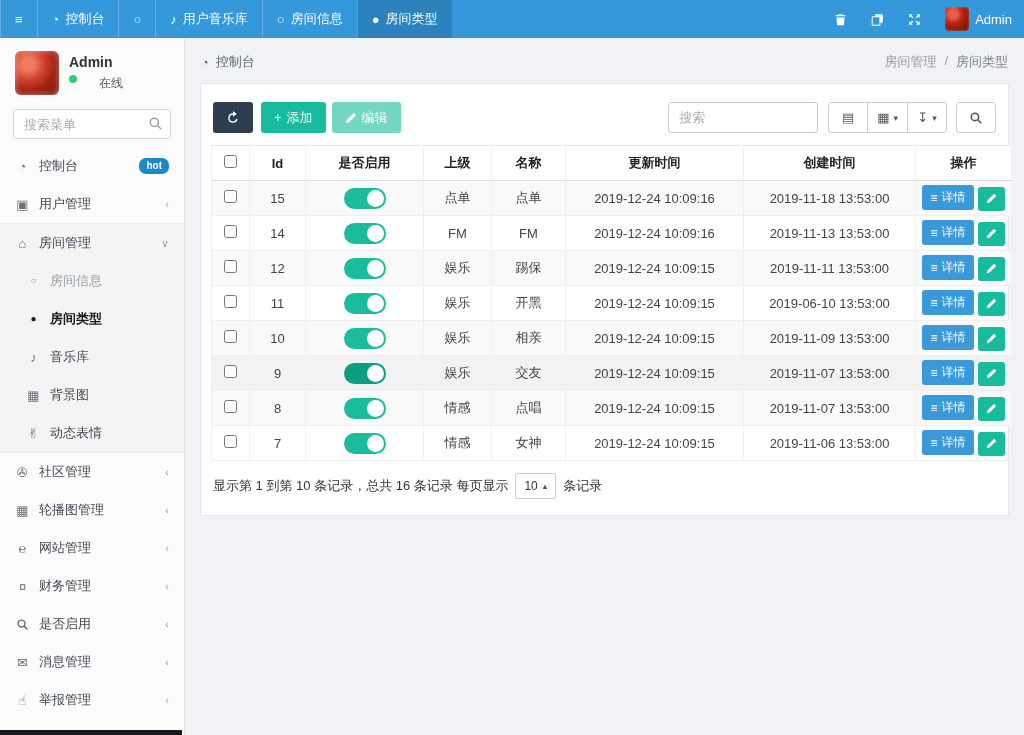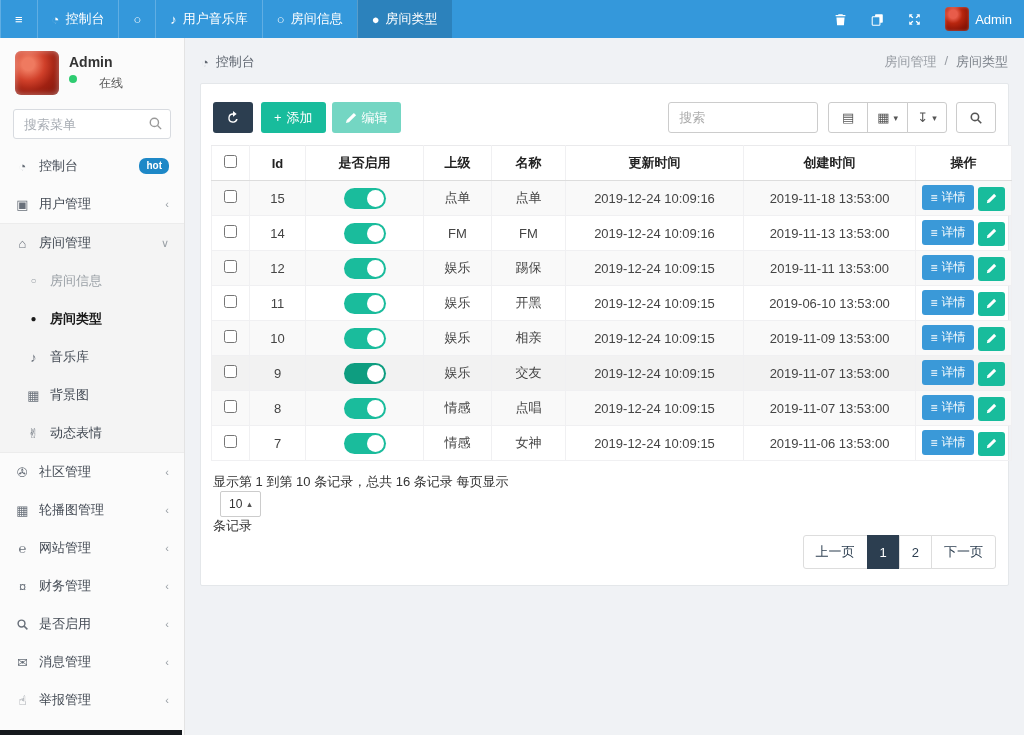--- a/index.html
+++ b/index.html
@@ -105,21 +105,21 @@
   tbody tr:nth-child(6) .toggle { background:#0e9d80; }
 
   .btn-detail { background:#3a99d8; color:#fff; border:none; border-radius:3px; padding:4px 8px;
                 font-size:12px; display:inline-flex; align-items:center; gap:4px; cursor:pointer;
                 font-family:"Liberation Sans","DejaVu Sans",sans-serif; }
   .btn-pencil { background:#18bc9c; border:none; border-radius:3px; width:27px; height:24px;
                 display:inline-flex; align-items:center; justify-content:center; cursor:pointer;
                 margin-left:4px; vertical-align:middle; }
 
   
-  .card-footer { display:flex; align-items:flex-start; padding:12px 2px 8px; font-size:13px; color:#333;flex-direction:column; }
+  .card-footer { display:flex; align-items:center; padding:12px 2px 8px; font-size:13px; color:#333; }
   .pg-size { border:1px solid #ccc; background:#fff; border-radius:2px; padding:5px 8px; margin:0 7px;
              font-size:12px; color:#333; display:inline-flex; align-items:center; gap:5px; cursor:pointer;
              font-family:"Liberation Sans","DejaVu Sans",sans-serif; }
   .pagination { margin-left:auto; display:flex; }
   .page-btn { border:1px solid #ddd; background:#fff; color:#2c3e50; font-size:13px; padding:7px 12px;
               margin-left:-1px; cursor:pointer; font-family:"Liberation Sans","DejaVu Sans",sans-serif; }
   .page-btn:first-child { border-radius:3px 0 0 3px; margin-left:0; }
   .page-btn:last-child { border-radius:0 3px 3px 0; }
   .page-btn.active { background:#2c3e50; border-color:#2c3e50; color:#fff; }
 
@@ -525,22 +525,16 @@
     </table>
 
     <div class="card-footer">
       <span>显示第 1 到第 10 条记录，总共 16 条记录 每页显示</span>
       <button class="pg-size">
         <span>10</span>
         <span class="caret">▴</span>
       </button>
       <span>条记录</span>
 
-      <div class="pagination">
-        <button class="page-btn">上一页</button>
-        <button class="page-btn active">1</button>
-        <button class="page-btn">2</button>
-        <button class="page-btn">下一页</button>
-      </div>
     </div>
 
   </div>
 </div>
 
 </body></html>

